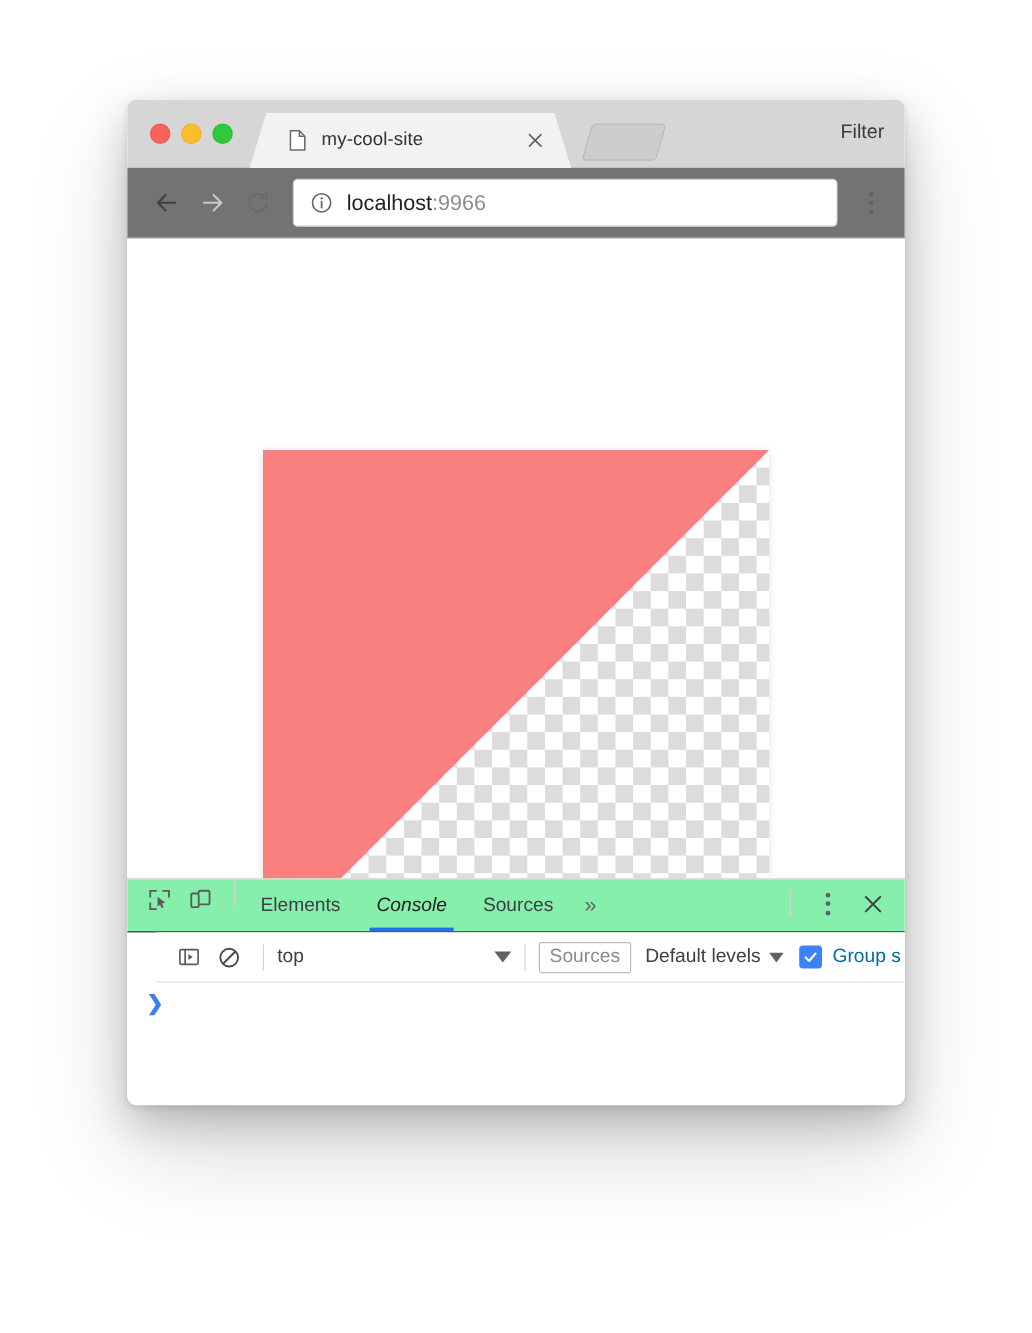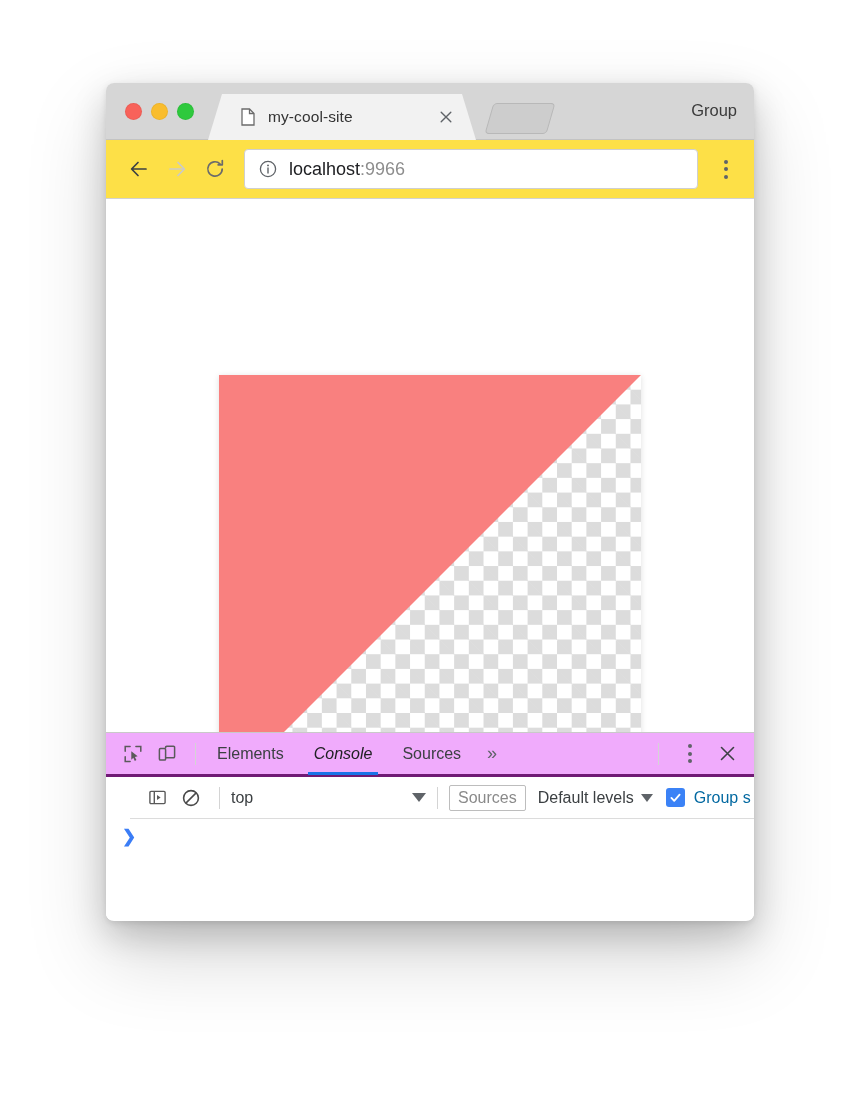--- a/index.html
+++ b/index.html
@@ -119,21 +119,21 @@
     right: 17px;
     top: 18px;
     font-size: 16.5px;
     color: #3b3b3b;
   }
 
   
   .navbar {
     position: relative;
     height: 59px;
-    background: #fde047;
+    background: #737373;
     border-bottom: 1px solid #d2d2d2;
     display: flex;
     align-items: center;
   }
   .nav-btn {
     width: 38px; height: 38px;
     display: flex;
     align-items: center;
     justify-content: center;
     flex: none;
@@ -213,23 +213,23 @@
     position: relative;
     background: #ffffff;
     border-top: 1px solid #c9c9c9;
     height: 188px;
   }
 
   .dt-tabbar {
     position: relative;
     height: 44px;
     display: flex;
-    align-items: center;
-    border-bottom: 3px solid #701a75;
-    background: #f0abfc;
+    align-items: flex-start;
+    border-bottom: 1px solid #701a75;
+    background: #86efac;
   }
   .dt-icon-btn {
     width: 34px; height: 34px;
     display: flex; align-items: center; justify-content: center;
     flex: none;
     color: #5a5a5a;
   }
   .dt-icon-btn svg { display: block; }
   .dt-icon-btn:first-child { margin-left: 10px; }
 
@@ -412,21 +412,21 @@
         </div>
         <span class="tab-close">
           <svg width="16" height="16" viewBox="0 0 16 16">
             <path d="M3.2 3.2l9.6 9.6M12.8 3.2l-9.6 9.6" stroke="#5f6368" stroke-width="1.4" stroke-linecap="round"></path>
           </svg>
         </span>
       </div>
 
       <div class="newtab"></div>
 
-      <div class="guest-label">Group</div>
+      <div class="guest-label">Filter</div>
     </div>
 
     <div class="navbar">
 
       <div class="nav-btn">
         <span>
           <svg width="22" height="22" viewBox="0 0 22 22" fill="none">
             <path d="M18 11H4.5M10 4.5L3.6 11l6.4 6.5" stroke="#3c4043" stroke-width="1.7" stroke-linecap="round" stroke-linejoin="round"></path>
           </svg>
         </span>

